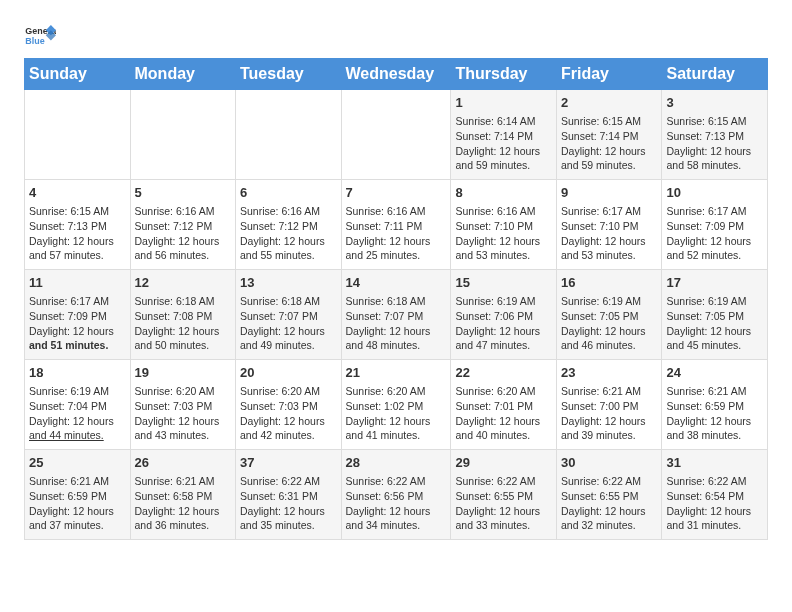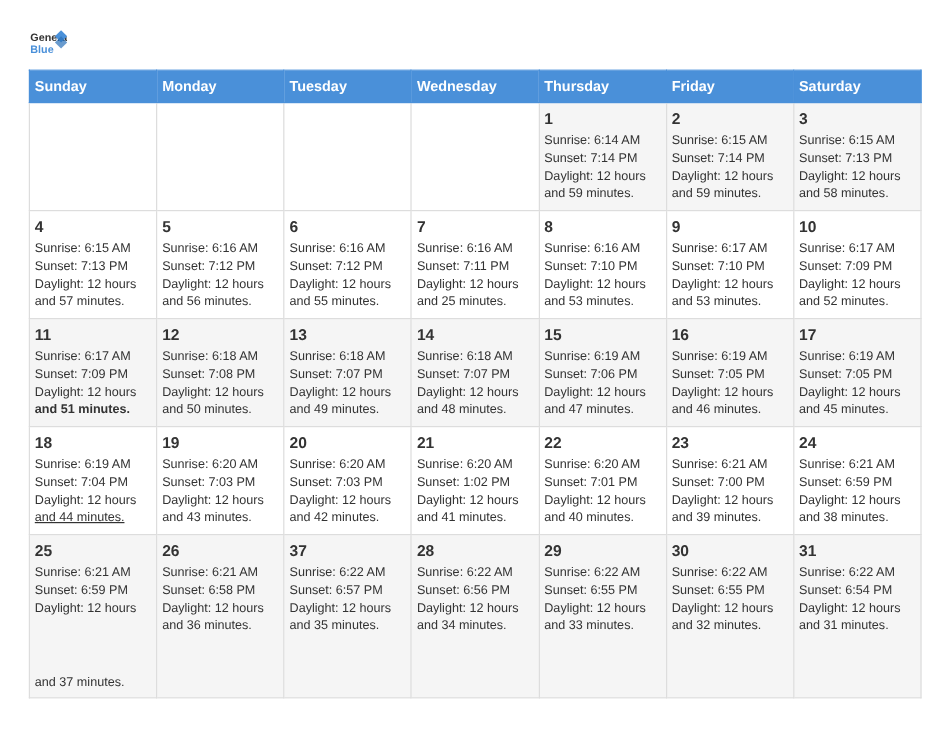--- a/index.html
+++ b/index.html
@@ -42,21 +42,21 @@
       border-collapse: collapse;
       font-size: 11px;
     }
     thead tr {
       background-color: #4a90d9;
       color: white;
     }
     thead th {
       padding: 6px 4px;
       text-align: left;
-      font-size: 12px;
+      font-size: 16px;
       font-weight: bold;
       border: 1px solid #4a90d9;
     }
     tbody tr {
       vertical-align: top;
     }
     tbody tr:nth-child(odd) {
       background-color: #f5f5f5;
     }
     tbody tr:nth-child(even) {
@@ -292,33 +292,33 @@
           <span style="display: block;">Daylight: 12 hours</span>
           <span style="display: block;">and 38 minutes.</span>
         </td>
       </tr>
       <tr>
         <td>
           <span class="day-num">25</span>
           <span style="display: block;">Sunrise: 6:21 AM</span>
           <span style="display: block;">Sunset: 6:59 PM</span>
           <span style="display: block;">Daylight: 12 hours</span>
-          <span style="display: block; margin-top: 48px;">and 37 minutes.</span>
+          <span style="display: block;">and 37 minutes.</span>
         </td>
         <td>
           <span class="day-num">26</span>
           <span style="display: block;">Sunrise: 6:21 AM</span>
           <span style="display: block;">Sunset: 6:58 PM</span>
           <span style="display: block;">Daylight: 12 hours</span>
           <span style="display: block;">and 36 minutes.</span>
         </td>
         <td>
           <span class="day-num">37</span>
           <span style="display: block;">Sunrise: 6:22 AM</span>
-          <span style="display: block;">Sunset: 6:57 PM</span>
+          <span style="display: block;">Sunset: 6:31 PM</span>
           <span style="display: block;">Daylight: 12 hours</span>
           <span style="display: block;">and 35 minutes.</span>
         </td>
         <td>
           <span class="day-num">28</span>
           <span style="display: block;">Sunrise: 6:22 AM</span>
           <span style="display: block;">Sunset: 6:56 PM</span>
           <span style="display: block;">Daylight: 12 hours</span>
           <span style="display: block;">and 34 minutes.</span>
         </td>

